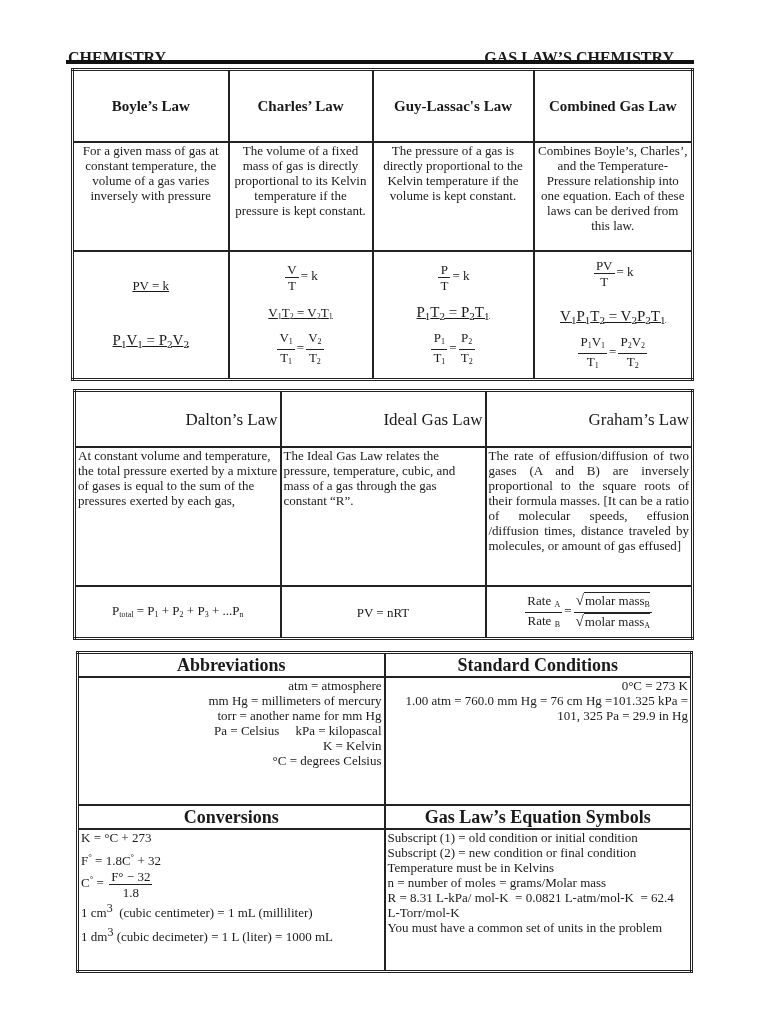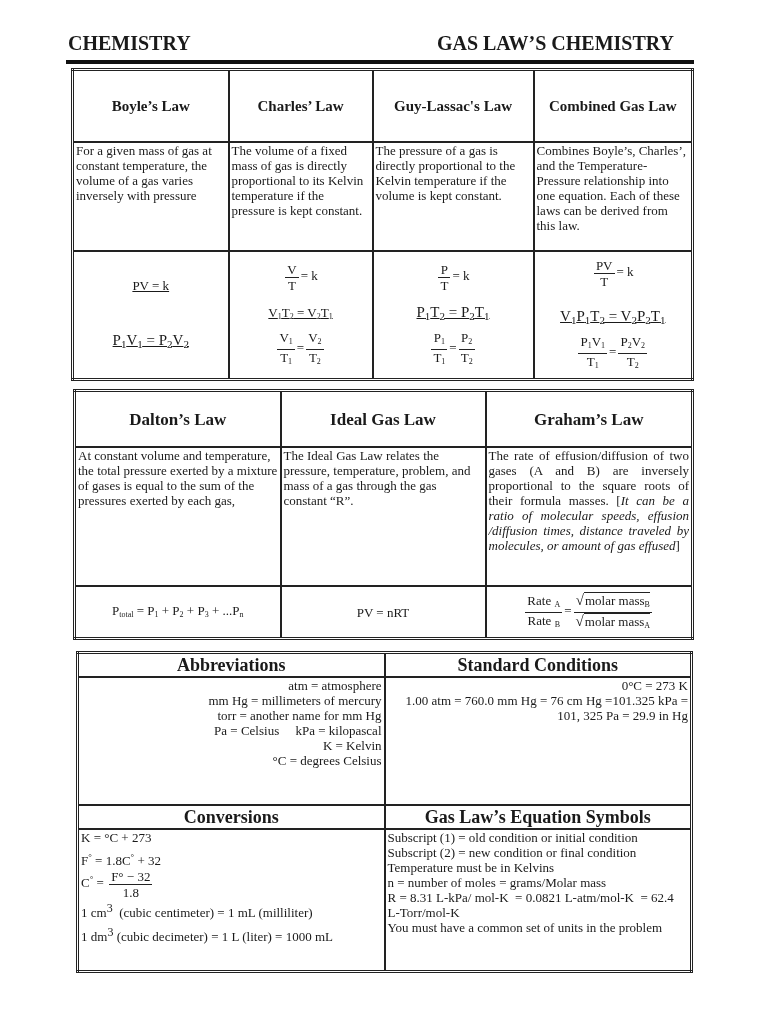--- a/index.html
+++ b/index.html
@@ -1,41 +1,41 @@
 <!DOCTYPE html>
 <html><head>
 <meta charset="utf-8">
 <style>
   html, body { margin:0; padding:0; background:#ffffff; }
   body { width:768px; height:1024px; position:relative; overflow:hidden;
          font-family:"Liberation Serif", "DejaVu Serif", serif; color:#1a1a1a; }
-  .hdr { position:absolute; top:32px; left:68px; width:606px; height:20px;
-         font-weight:bold; font-size:20px; }
+  .hdr { position:absolute; top:49px; left:68px; width:606px; height:20px;
+         font-weight:bold; font-size:16px; }
   .hdr .l { position:absolute; left:0; top:0; }
   .hdr .r { position:absolute; right:0; top:0; }
   .rule { position:absolute; left:66px; top:60px; width:628px; height:4px; background:#111; }
 
   table { border-collapse:collapse; position:absolute; table-layout:fixed; }
   td { vertical-align:top; padding:0 2px; font-size:13px; line-height:15px; }
   .dbl { border:3px double #222; }
   .cell { border:2px solid #222; }
 
   
   #t1 { left:71px; top:68px; width:620px; }
   #t1 td.h { height:70px; text-align:center; vertical-align:middle; font-weight:bold; font-size:15px; }
-  #t1 td.d { height:107px; }
+  #t1 td.d { height:107px;text-align:center; }
   #t1 td.f { height:126px; text-align:center; vertical-align:middle; font-size:13px; }
 
   
   #t2 { left:73px; top:389px; width:618px; }
-  #t2 td.h { height:54px; text-align:center; vertical-align:middle; font-weight:bold; font-size:17px; }
+  #t2 td.h { height:54px; text-align:right; vertical-align:middle; font-weight:normal; font-size:17px; }
   #t2 td.d { height:137px; }
   #t2 td.f { height:50px; text-align:center; vertical-align:middle; font-size:13px; }
   .just { text-align:justify; }
-  .it { font-style:italic; }
+  .it { }
 
   
   #t3 { left:76px; top:651px; width:614px; }
   #t3 td.h { height:22px; text-align:center; vertical-align:middle; font-weight:bold; font-size:18px; }
   #t3 td.d1 { height:126px;text-align:right; }
   #t3 td.d2 { height:140px; }
 
   .frac { display:inline-block; vertical-align:middle; text-align:center; margin:0 2px; }
   .frac > span { display:block; padding:0 2px; line-height:15px; }
   .frac > span.num { border-bottom:1px solid #222; }
@@ -128,21 +128,21 @@
       <col style="width:207px">
     </colgroup>
   <tbody>
       <tr>
     <td class="h cell">Dalton’s Law</td>
     <td class="h cell">Ideal Gas Law</td>
     <td class="h cell">Graham’s Law</td>
   </tr>
   <tr>
     <td class="d cell">At constant volume and temperature, the total pressure exerted by a mixture of gases is equal to the sum of the pressures exerted by each gas,</td>
-    <td class="d cell">The Ideal Gas Law relates the pressure, temperature, problem, and mass of a gas through the gas constant “R”.</td>
+    <td class="d cell">The Ideal Gas Law relates the pressure, temperature, cubic, and mass of a gas through the gas constant “R”.</td>
     <td class="d cell just"><span>The rate of effusion/diffusion of two gases (A and B) are inversely proportional to the square roots of their formula masses. [</span><span class="it">It can be a ratio of molecular speeds, effusion /diffusion times, distance traveled by molecules, or amount of gas effused</span><span>]</span></td>
   </tr>
   <tr>
     <td class="f cell">
       <span>P</span><sub>total</sub><span> = P</span><sub>1</sub><span> + P</span><sub>2</sub><span> + P</span><sub>3</sub><span> + ...P</span><sub>n</sub>
     </td>
     <td class="f cell">PV = nRT</td>
     <td class="f cell">
       <span class="frac"><span class="num"><span>Rate</span> <sub>A</sub></span><span><span>Rate</span> <sub>B</sub></span></span><span>=</span><span class="frac"><span class="num"><span class="sqs">√</span><span class="sq"><span>molar mass</span><sub>B</sub></span></span><span><span class="sqs">√</span><span class="sq"><span>molar mass</span><sub>A</sub></span></span></span>
     </td>

